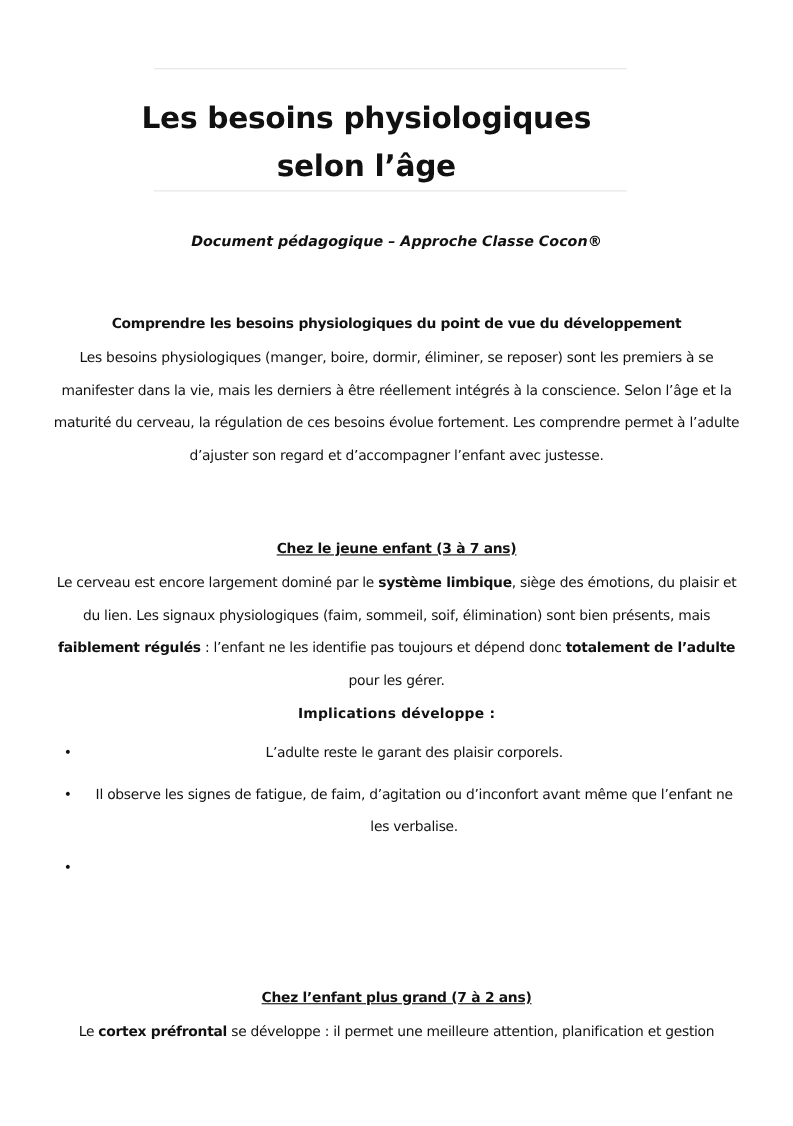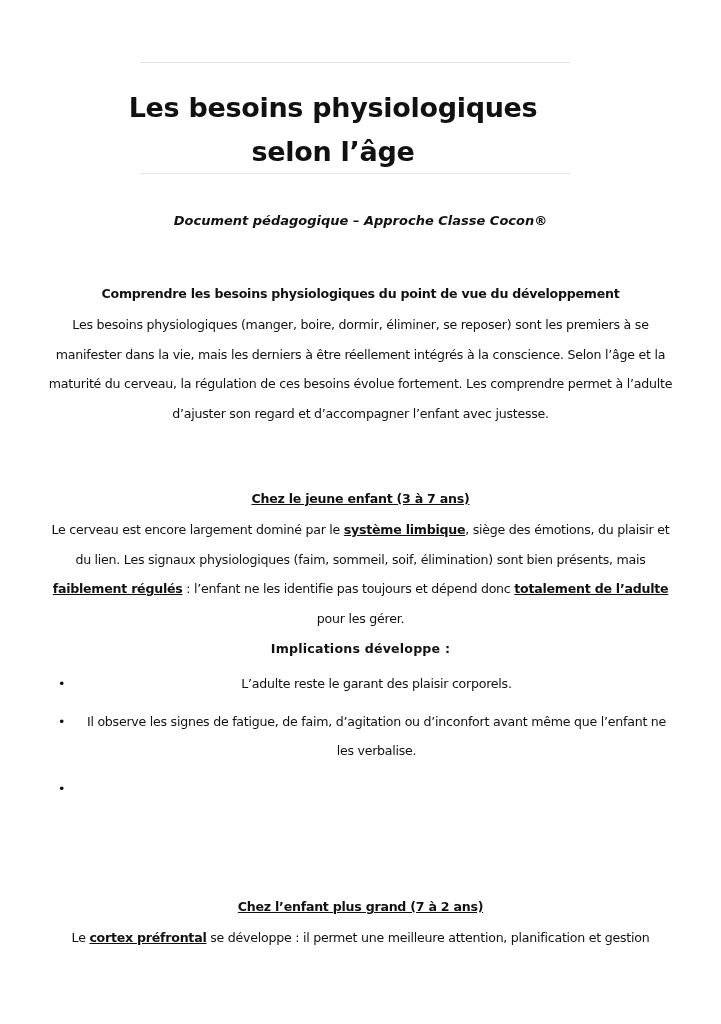--- a/index.html
+++ b/index.html
@@ -66,21 +66,21 @@
   .h-under {
     font-weight: bold;
     text-decoration: underline;
     font-size: 12.6px;
     line-height: 20px;
   }
   .para {
     line-height: 29.5px;
     margin: 0;
   }
-  .para b { font-weight: bold; text-decoration: underline; }
+  .para b { font-weight: bold; }
   ul.bullets {
     margin: 0;
     padding: 0;
     list-style: none;
   }
   ul.bullets li {
     position: relative;
     padding-left: 32px;
     line-height: 29.5px;
     margin-bottom: 8px;

